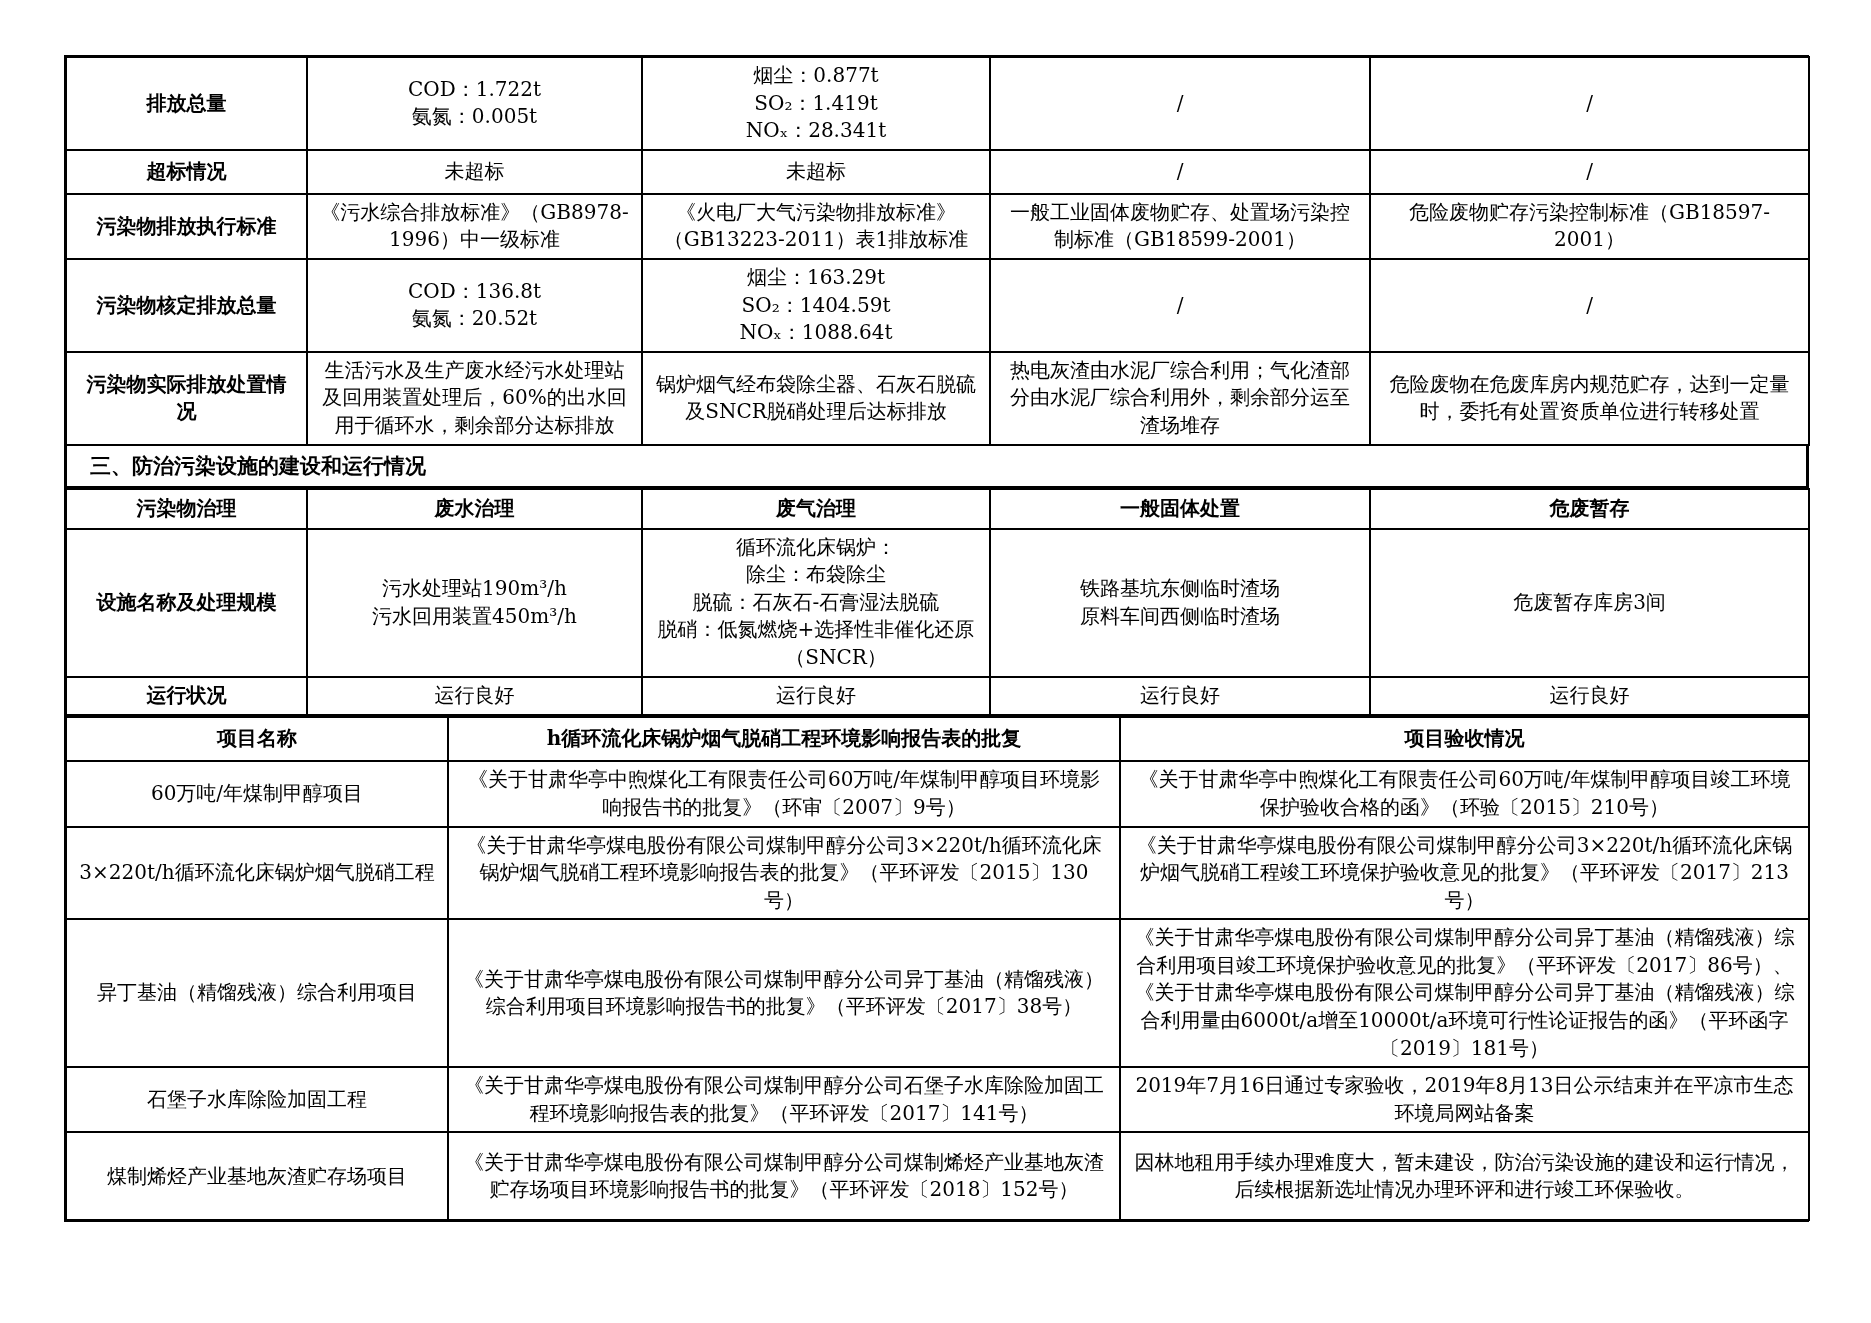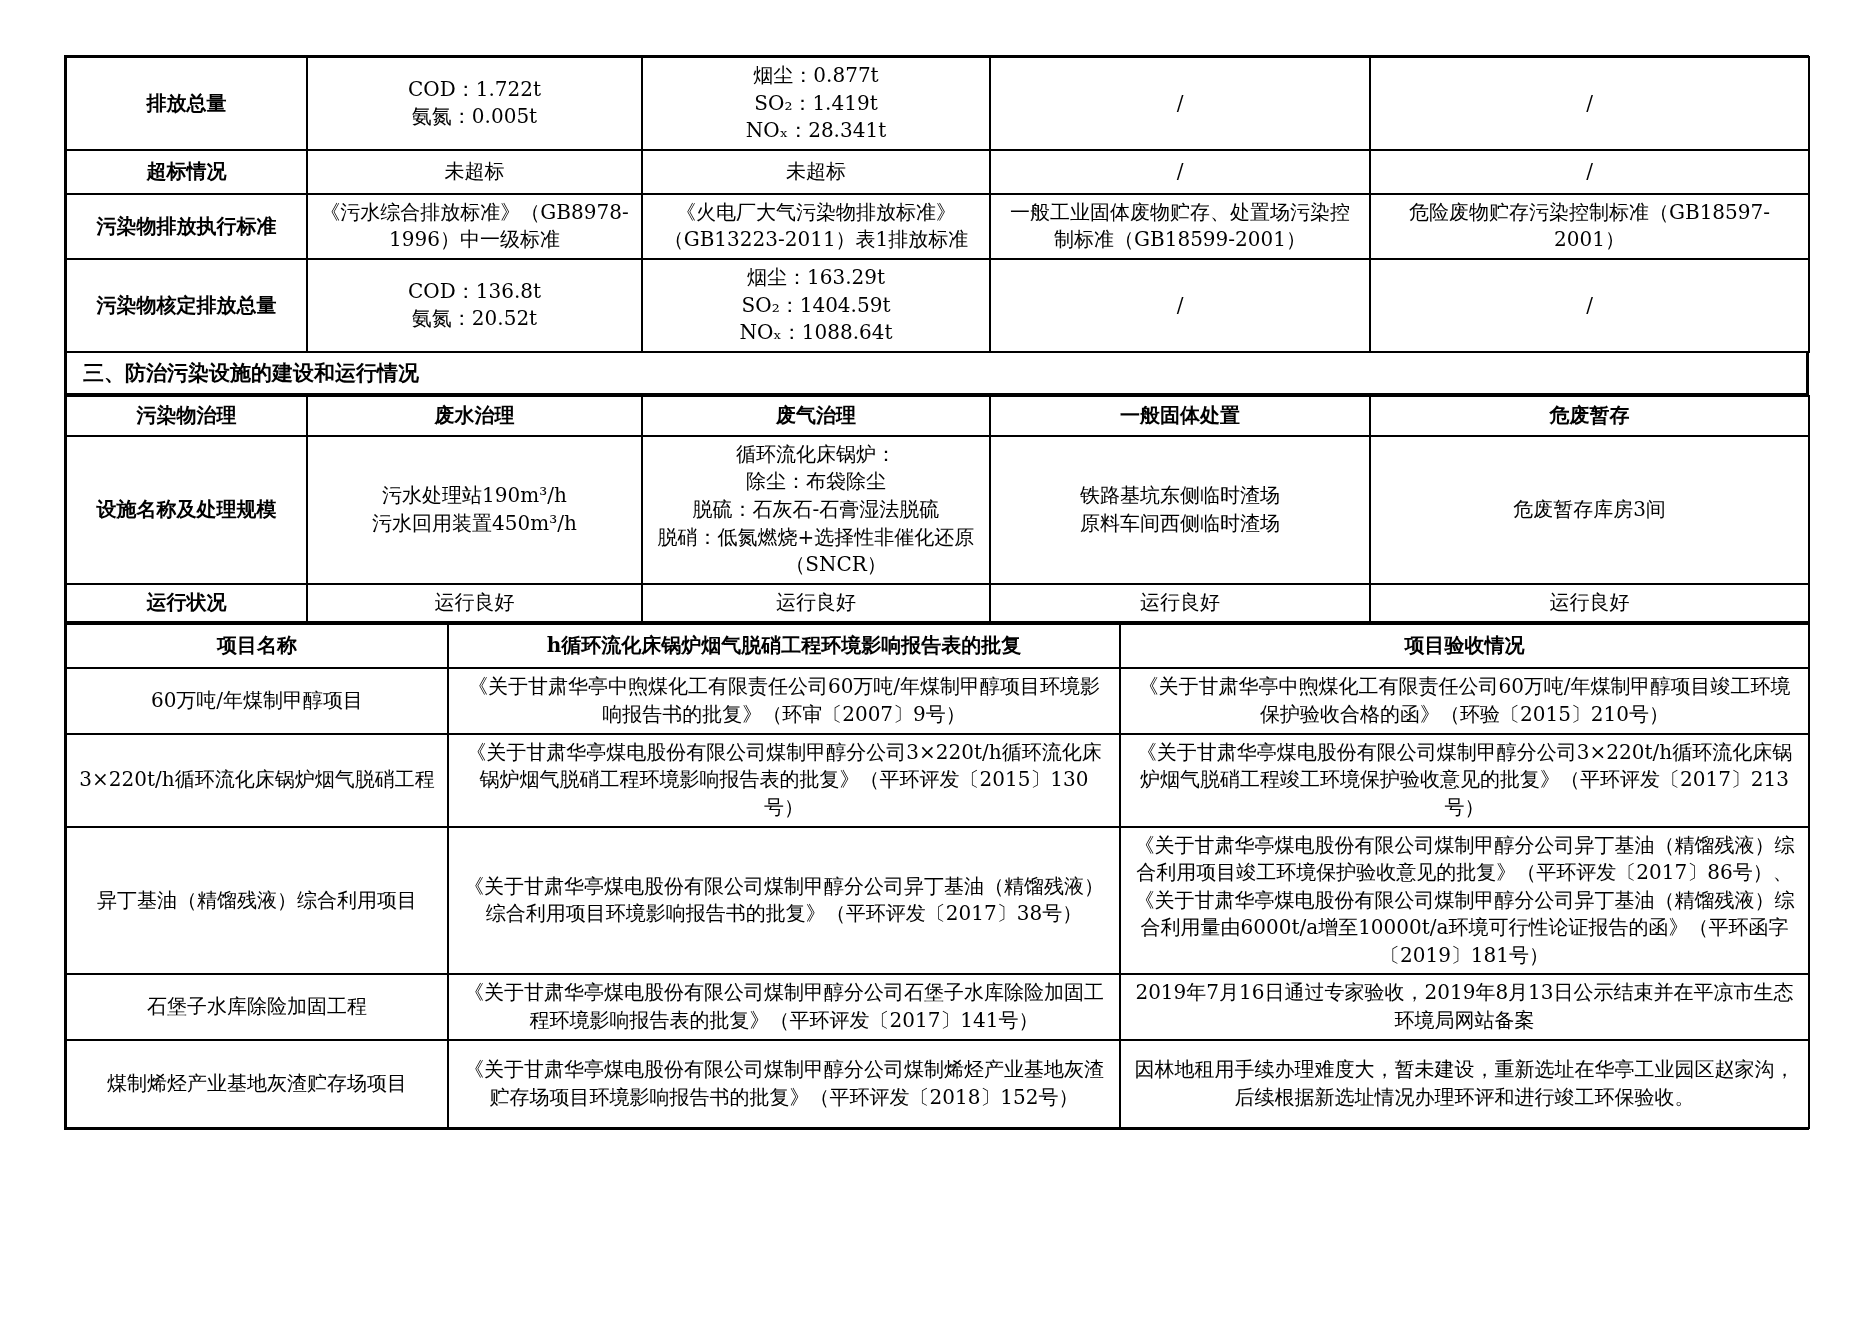--- a/index.html
+++ b/index.html
@@ -41,21 +41,21 @@
     padding-left: 14px;
     line-height: 1.3;
   }
   .section-bar {
     border-left: 2px solid #000;
     border-right: 2px solid #000;
     border-bottom: 2px solid #000;
     font-weight: bold;
     font-size: 21px;
     text-align: left;
-    padding: 6px 4px 6px 16px;
+    padding: 6px 4px 6px 23px;
     background: #ffffff;
   }
 </style>
 </head>
 <body>
 
 <div class="doc">
 
   <table class="grid">
     <colgroup>
@@ -92,20 +92,27 @@
     </tr>
     <tr style="height:76px">
       <td class="label">污染物核定排放总量</td>
       <td>COD：136.8t
 氨氮：20.52t</td>
       <td>烟尘：163.29t
 SO₂：1404.59t
 NOₓ：1088.64t</td>
       <td>/</td>
       <td>/</td>
+    </tr>
+    <tr style="height:88px">
+      <td class="label">污染物实际排放处置情况</td>
+      <td>生活污水及生产废水经污水处理站及回用装置处理后，60%的出水回用于循环水，剩余部分达标排放</td>
+      <td>锅炉烟气经布袋除尘器、石灰石脱硫及SNCR脱硝处理后达标排放</td>
+      <td>热电灰渣由水泥厂综合利用；气化渣部分由水泥厂综合利用外，剩余部分运至渣场堆存</td>
+      <td>危险废物在危废库房内规范贮存，达到一定量时，委托有处置资质单位进行转移处置</td>
     </tr>
   </tbody>
     </table>
 
   <div class="section-bar">三、防治污染设施的建设和运行情况</div>
 
   <table class="grid">
     <colgroup>
       <col style="width:241px">
         <col style="width:335px">
@@ -173,18 +180,18 @@
       <td>《关于甘肃华亭煤电股份有限公司煤制甲醇分公司异丁基油（精馏残液）综合利用项目竣工环境保护验收意见的批复》（平环评发〔2017〕86号）、《关于甘肃华亭煤电股份有限公司煤制甲醇分公司异丁基油（精馏残液）综合利用量由6000t/a增至10000t/a环境可行性论证报告的函》（平环函字〔2019〕181号）</td>
     </tr>
     <tr style="height:64px">
       <td>石堡子水库除险加固工程</td>
       <td>《关于甘肃华亭煤电股份有限公司煤制甲醇分公司石堡子水库除险加固工程环境影响报告表的批复》（平环评发〔2017〕141号）</td>
       <td>2019年7月16日通过专家验收，2019年8月13日公示结束并在平凉市生态环境局网站备案</td>
     </tr>
     <tr style="height:88px">
       <td>煤制烯烃产业基地灰渣贮存场项目</td>
       <td>《关于甘肃华亭煤电股份有限公司煤制甲醇分公司煤制烯烃产业基地灰渣贮存场项目环境影响报告书的批复》（平环评发〔2018〕152号）</td>
-      <td>因林地租用手续办理难度大，暂未建设，重新选址在华亭工业园区赵家沟，后续根据新选址情况办理环评和进行竣工环保验收。</td>
+      <td>因林地租用手续办理难度大，暂未建设，防治污染设施的建设和运行情况，后续根据新选址情况办理环评和进行竣工环保验收。</td>
     </tr>
   </tbody>
     </table>
 
 </div>
 
 </body></html>

